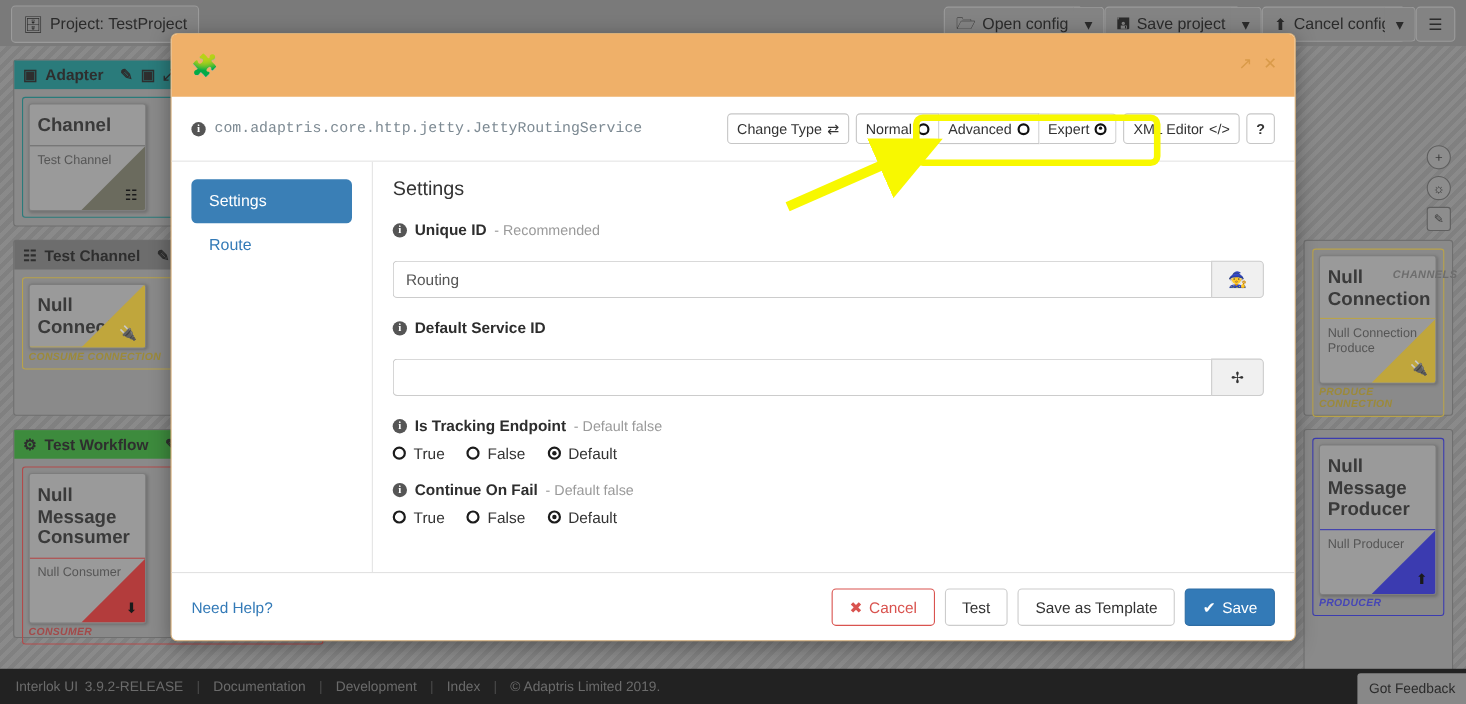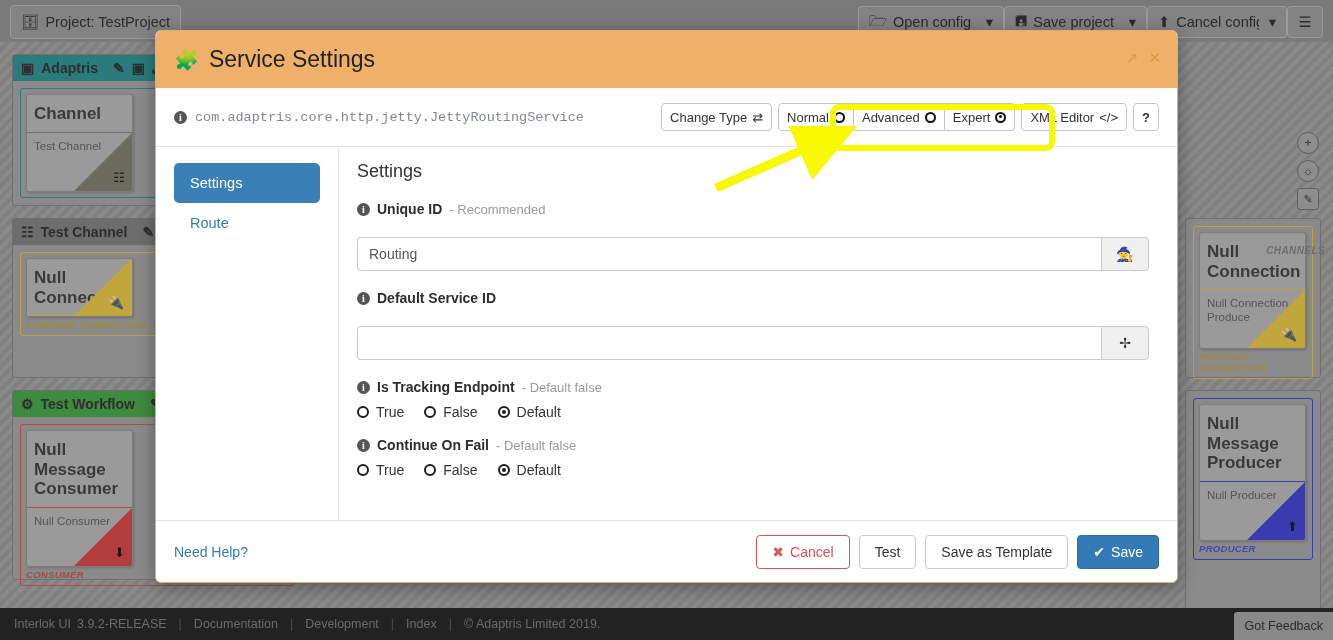--- a/index.html
+++ b/index.html
@@ -277,21 +277,21 @@
       <div class="btn-outline hamburger">
         <span>☰</span>
       </div>
     </div>
 
     <div class="bg-canvas">
 
       <div class="panel" style="left:12px; top:12px; width:290px; height:152px;">
         <div class="panel-head" style="background:#2a7b7b;">
           <span>▣</span>
-          <span>Adaptris</span>
+          <span>Adapter</span>
           <span style="margin-left:8px">✎</span>
           <span>▣</span>
           <span>⤢</span>
         </div>
         <div class="panel-body">
           <div class="inner-wrap" style="border-color:#2a7b7b;">
             <div class="node">
               <div class="node-title">Channel</div>
               <div style="height:1px;background:#6f6f6f;"></div>
               <div class="node-sub">Test Channel</div>
@@ -393,21 +393,20 @@
       <span>© Adaptris Limited 2019.</span>
     </div>
     <div class="feedback-tab">Got Feedback</div>
   </div>
 
   <div class="modal">
 
     <div class="modal-head">
       <div class="modal-title">
         <span class="puzzle-ico">🧩</span>
-        <span>Service Settings</span>
       </div>
       <div class="head-tools">
         <span>↗</span>
         <span>✕</span>
       </div>
     </div>
 
     <div class="modal-subbar">
       <div class="fqcn">
         <span class="info-ico">i</span>

